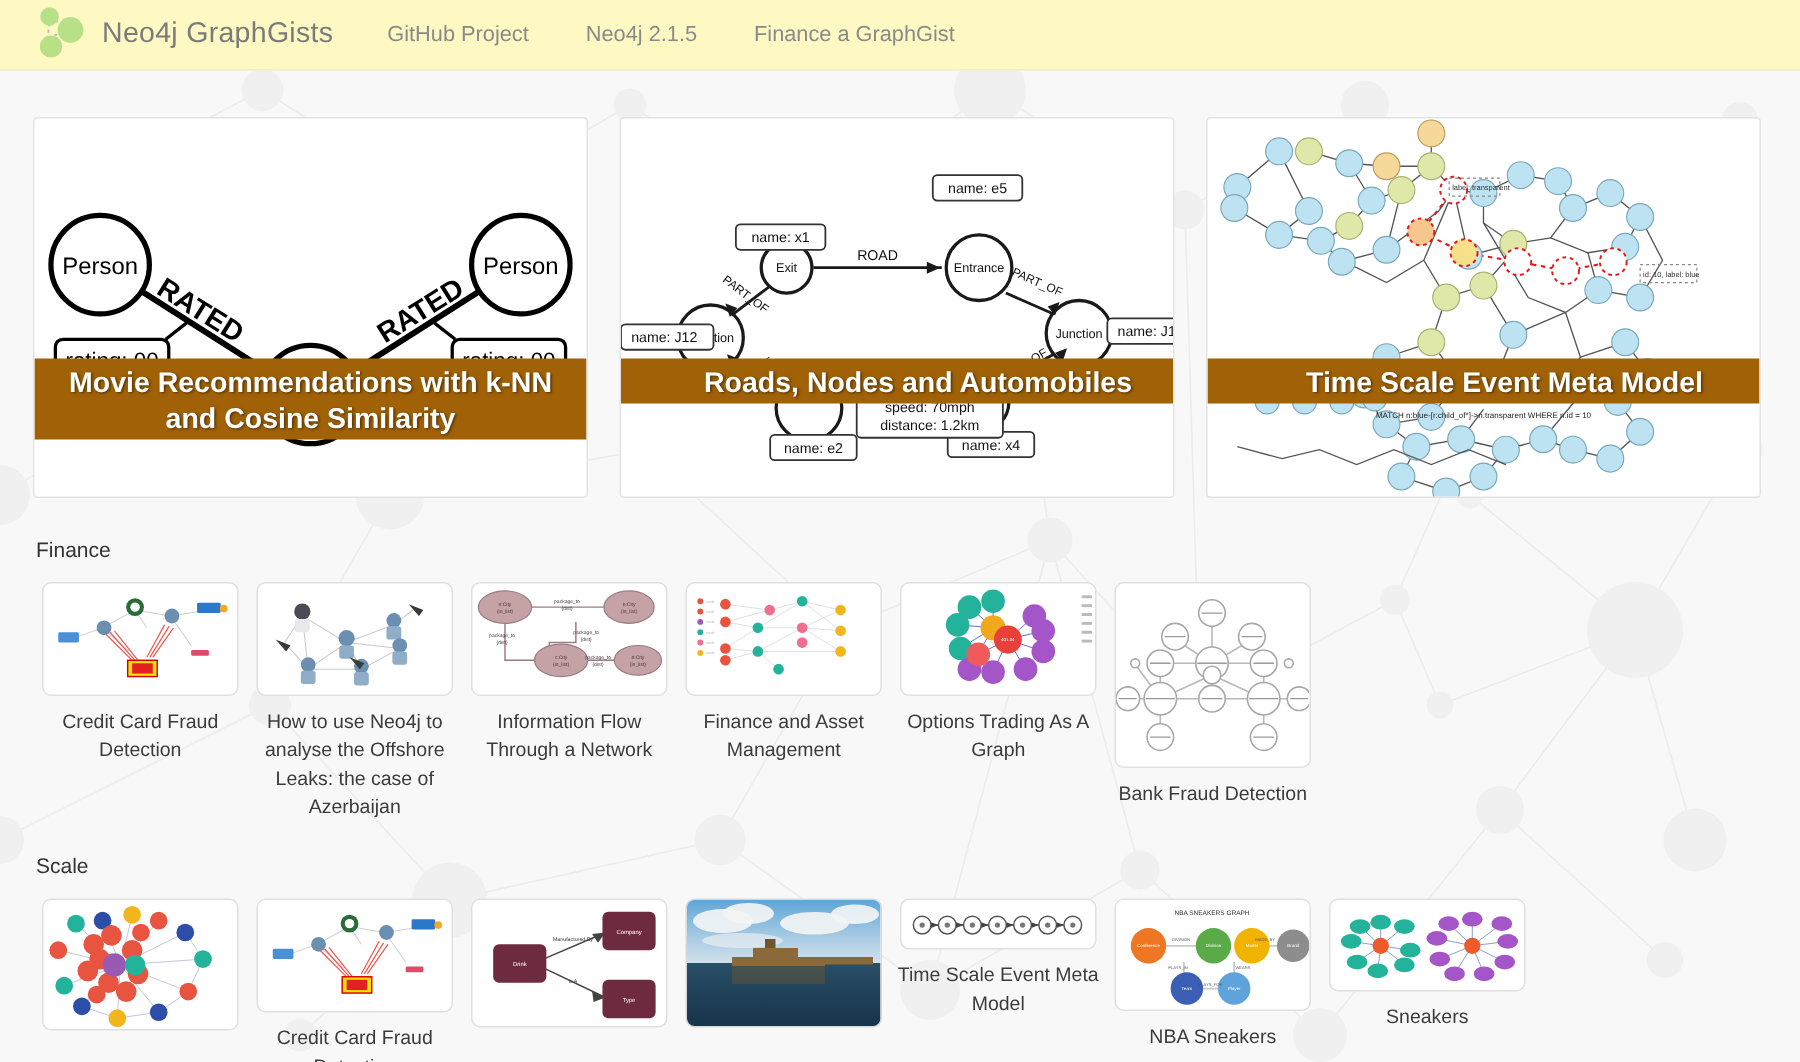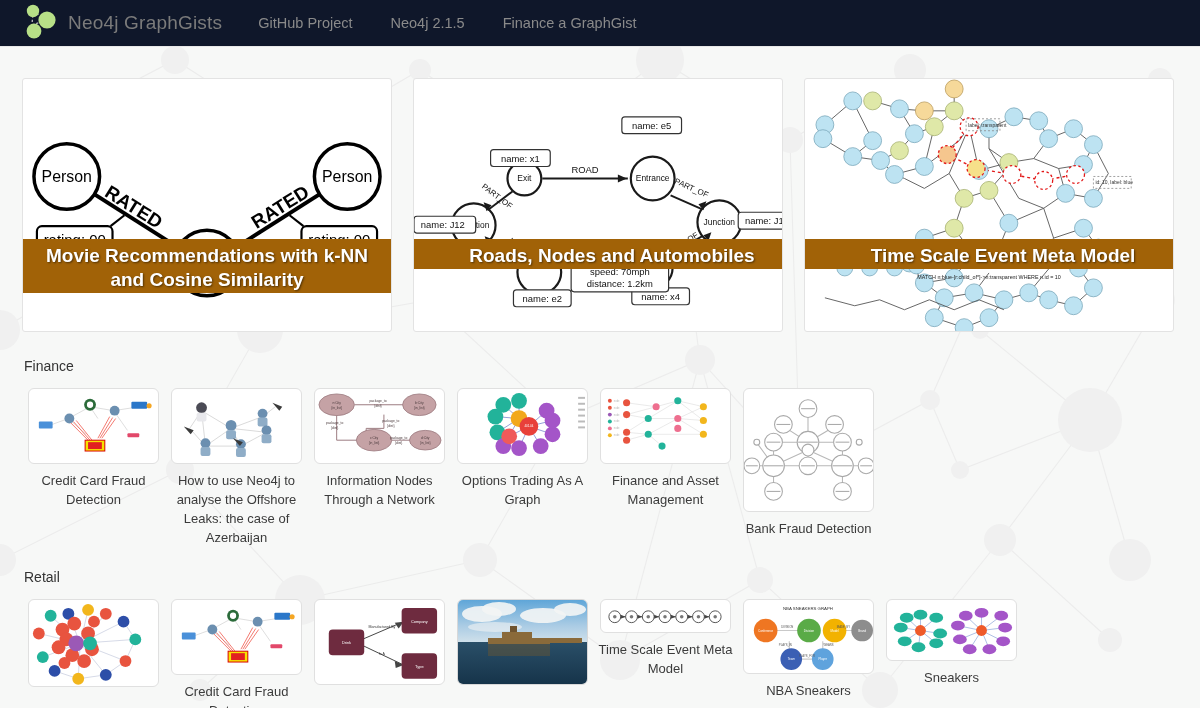--- a/index.html
+++ b/index.html
@@ -9,21 +9,21 @@
     font-family:"Liberation Sans", sans-serif;
     background:#f7f8f7;
     overflow:hidden;
     position:relative;
   }
   #bg-pattern { position:absolute; inset:0; z-index:0; pointer-events:none; }
 
   
   .navbar{
     position:relative; z-index:5;
-    height:47px; background:#0f172a;
+    height:47px; background:#fef9c3;
     border-bottom:1px solid #e8e8e8;
     display:flex; align-items:center;
     padding:0 0 0 22px;
   }
   .brand-logo{ width:36px; height:40px; flex:0 0 36px; margin-right:10px; }
   .brand-title{
     font-size:19px; color:#7b7b7b; letter-spacing:.2px;
     margin-right:36px; text-decoration:none; white-space:nowrap;
   }
   .nav-link{
@@ -453,59 +453,21 @@
                 <text x="64" y="18">{dist}</text>
               <text x="85" y="51">package_to</text>
                 <text x="85" y="56">{dist}</text>
               <text x="20" y="36">package_to</text>
                 <text x="20" y="41">{dist}</text>
               <text x="77" y="34">package_to</text>
                 <text x="77" y="39">{dist}</text>
             </g>
           </svg>
         </div>
-        <div class="tile-label">Information Nodes Through a Network</div>
-      </div>
-
-      <div class="tile">
-        <div class="tile-thumb">
-          <svg viewBox="0 0 131 76">
-            <g stroke="#4a5fbf" stroke-width=".6" fill="none">
-              <path d="M62 30 L46 16 M62 30 L62 12 M62 30 L38 28 M62 30 L40 44 M62 30 L46 58 M62 30 L72 38
-                       M72 38 L90 22 M72 38 L96 32 M72 38 L96 46 M72 38 L84 58 M72 38 L62 60 M72 38 L52 48"></path>
-            </g>
-            <g>
-              <circle cx="46" cy="16" r="8" fill="#22b39a"></circle>
-              <circle cx="62" cy="12" r="8" fill="#22b39a"></circle>
-              <circle cx="38" cy="28" r="8" fill="#22b39a"></circle>
-              <circle cx="40" cy="44" r="8" fill="#22b39a"></circle>
-              <circle cx="46" cy="58" r="8" fill="#a455c8"></circle>
-              <circle cx="62" cy="60" r="8" fill="#a455c8"></circle>
-              <circle cx="84" cy="58" r="8" fill="#a455c8"></circle>
-              <circle cx="96" cy="46" r="8" fill="#a455c8"></circle>
-              <circle cx="96" cy="32" r="8" fill="#a455c8"></circle>
-              <circle cx="90" cy="22" r="8" fill="#a455c8"></circle>
-              <circle cx="62" cy="30" r="8.5" fill="#f2a81c"></circle>
-              <circle cx="52" cy="48" r="8" fill="#ef5a5a"></circle>
-              <circle cx="72" cy="38" r="9.5" fill="#e8403a"></circle>
-            </g>
-            <g fill="#fff" font-family="'Liberation Sans',sans-serif" font-size="3" text-anchor="middle">
-              <text x="72" y="39">401.04</text>
-            </g>
-            <g fill="#bbb">
-              <rect x="122" y="8" width="7" height="2"></rect>
-                <rect x="122" y="14" width="7" height="2"></rect>
-              <rect x="122" y="20" width="7" height="2"></rect>
-                <rect x="122" y="26" width="7" height="2"></rect>
-              <rect x="122" y="32" width="7" height="2"></rect>
-                <rect x="122" y="38" width="7" height="2"></rect>
-            </g>
-          </svg>
-        </div>
-        <div class="tile-label">Options Trading As A Graph</div>
+        <div class="tile-label">Information Flow Through a Network</div>
       </div>
 
       <div class="tile">
         <div class="tile-thumb">
           <svg viewBox="0 0 131 76">
             <g stroke="#dcdcdc" stroke-width=".6" fill="none">
               <path d="M26 14 L56 18 M26 26 L56 18 M26 26 L48 30 M26 44 L48 30 M26 52 L48 46 M26 44 L48 46
                        M56 18 L78 12 M48 30 L78 12 M48 46 L78 30 M48 30 L78 30 M48 46 L62 58
                        M78 12 L104 18 M78 30 L104 18 M78 30 L104 32 M78 12 L104 32 M78 30 L104 46 M48 46 L104 46"></path>
             </g>
@@ -535,20 +497,58 @@
               <circle cx="78" cy="30" r="3.6" fill="#ee6f8f"></circle>
               <circle cx="78" cy="40" r="3.6" fill="#ee6f8f"></circle>
               <circle cx="78" cy="12" r="3.6" fill="#22b39a"></circle>
               <circle cx="104" cy="18" r="3.6" fill="#f2b61c"></circle>
               <circle cx="104" cy="32" r="3.6" fill="#f2b61c"></circle>
               <circle cx="104" cy="46" r="3.6" fill="#f2b61c"></circle>
             </g>
           </svg>
         </div>
         <div class="tile-label">Finance and Asset Management</div>
+      </div>
+
+      <div class="tile">
+        <div class="tile-thumb">
+          <svg viewBox="0 0 131 76">
+            <g stroke="#4a5fbf" stroke-width=".6" fill="none">
+              <path d="M62 30 L46 16 M62 30 L62 12 M62 30 L38 28 M62 30 L40 44 M62 30 L46 58 M62 30 L72 38
+                       M72 38 L90 22 M72 38 L96 32 M72 38 L96 46 M72 38 L84 58 M72 38 L62 60 M72 38 L52 48"></path>
+            </g>
+            <g>
+              <circle cx="46" cy="16" r="8" fill="#22b39a"></circle>
+              <circle cx="62" cy="12" r="8" fill="#22b39a"></circle>
+              <circle cx="38" cy="28" r="8" fill="#22b39a"></circle>
+              <circle cx="40" cy="44" r="8" fill="#22b39a"></circle>
+              <circle cx="46" cy="58" r="8" fill="#a455c8"></circle>
+              <circle cx="62" cy="60" r="8" fill="#a455c8"></circle>
+              <circle cx="84" cy="58" r="8" fill="#a455c8"></circle>
+              <circle cx="96" cy="46" r="8" fill="#a455c8"></circle>
+              <circle cx="96" cy="32" r="8" fill="#a455c8"></circle>
+              <circle cx="90" cy="22" r="8" fill="#a455c8"></circle>
+              <circle cx="62" cy="30" r="8.5" fill="#f2a81c"></circle>
+              <circle cx="52" cy="48" r="8" fill="#ef5a5a"></circle>
+              <circle cx="72" cy="38" r="9.5" fill="#e8403a"></circle>
+            </g>
+            <g fill="#fff" font-family="'Liberation Sans',sans-serif" font-size="3" text-anchor="middle">
+              <text x="72" y="39">401.04</text>
+            </g>
+            <g fill="#bbb">
+              <rect x="122" y="8" width="7" height="2"></rect>
+                <rect x="122" y="14" width="7" height="2"></rect>
+              <rect x="122" y="20" width="7" height="2"></rect>
+                <rect x="122" y="26" width="7" height="2"></rect>
+              <rect x="122" y="32" width="7" height="2"></rect>
+                <rect x="122" y="38" width="7" height="2"></rect>
+            </g>
+          </svg>
+        </div>
+        <div class="tile-label">Options Trading As A Graph</div>
       </div>
 
       <div class="tile">
         <div class="tile-thumb" style="height:124px;background:#fff;">
           <svg viewBox="0 0 131 124">
             <g stroke="#b8b8b8" stroke-width="1.1" fill="none">
               <path d="M65 24 L65 54 M40 38 L65 54 M92 38 L65 54 M65 54 L65 78 M30 78 L65 78 M65 78 L100 78
                        M30 78 L30 54 M100 78 L100 54 M30 54 L65 54 M65 54 L100 54 M30 78 L8 78 M100 78 L124 78
                        M30 78 L30 104 M100 78 L100 104 M65 78 L65 62 M30 78 L14 56 M65 62 L30 78 M65 62 L100 78"></path>
             </g>
@@ -575,21 +575,21 @@
                        M20 78 h20 M58 78 h14 M90 78 h20 M2 78 h12 M118 78 h12 M23 104 h14 M93 104 h14"></path>
             </g>
           </svg>
         </div>
         <div class="tile-label">Bank Fraud Detection</div>
       </div>
     </div>
   </div>
 
   <div class="section" style="margin-top:22px;">
-    <h2 class="section-title">Retail</h2>
+    <h2 class="section-title">Scale</h2>
     <div class="tile-row">
 
       <div class="tile">
         <div class="tile-thumb" style="height:88px;">
           <svg viewBox="0 0 131 88">
             <g stroke="#b9c0d6" stroke-width=".6" fill="none">
               <path d="M52 44 L22 16 M52 44 L40 14 M52 44 L60 10 M52 44 L78 14 M52 44 L96 22 M52 44 L108 40
                        M52 44 L98 62 M52 44 L78 76 M52 44 L50 80 M52 44 L26 72 M52 44 L14 58 M52 44 L10 34
                        M96 22 L108 40 M108 40 L98 62 M98 62 L78 76 M78 76 L50 80 M50 80 L26 72"></path>
             </g>

